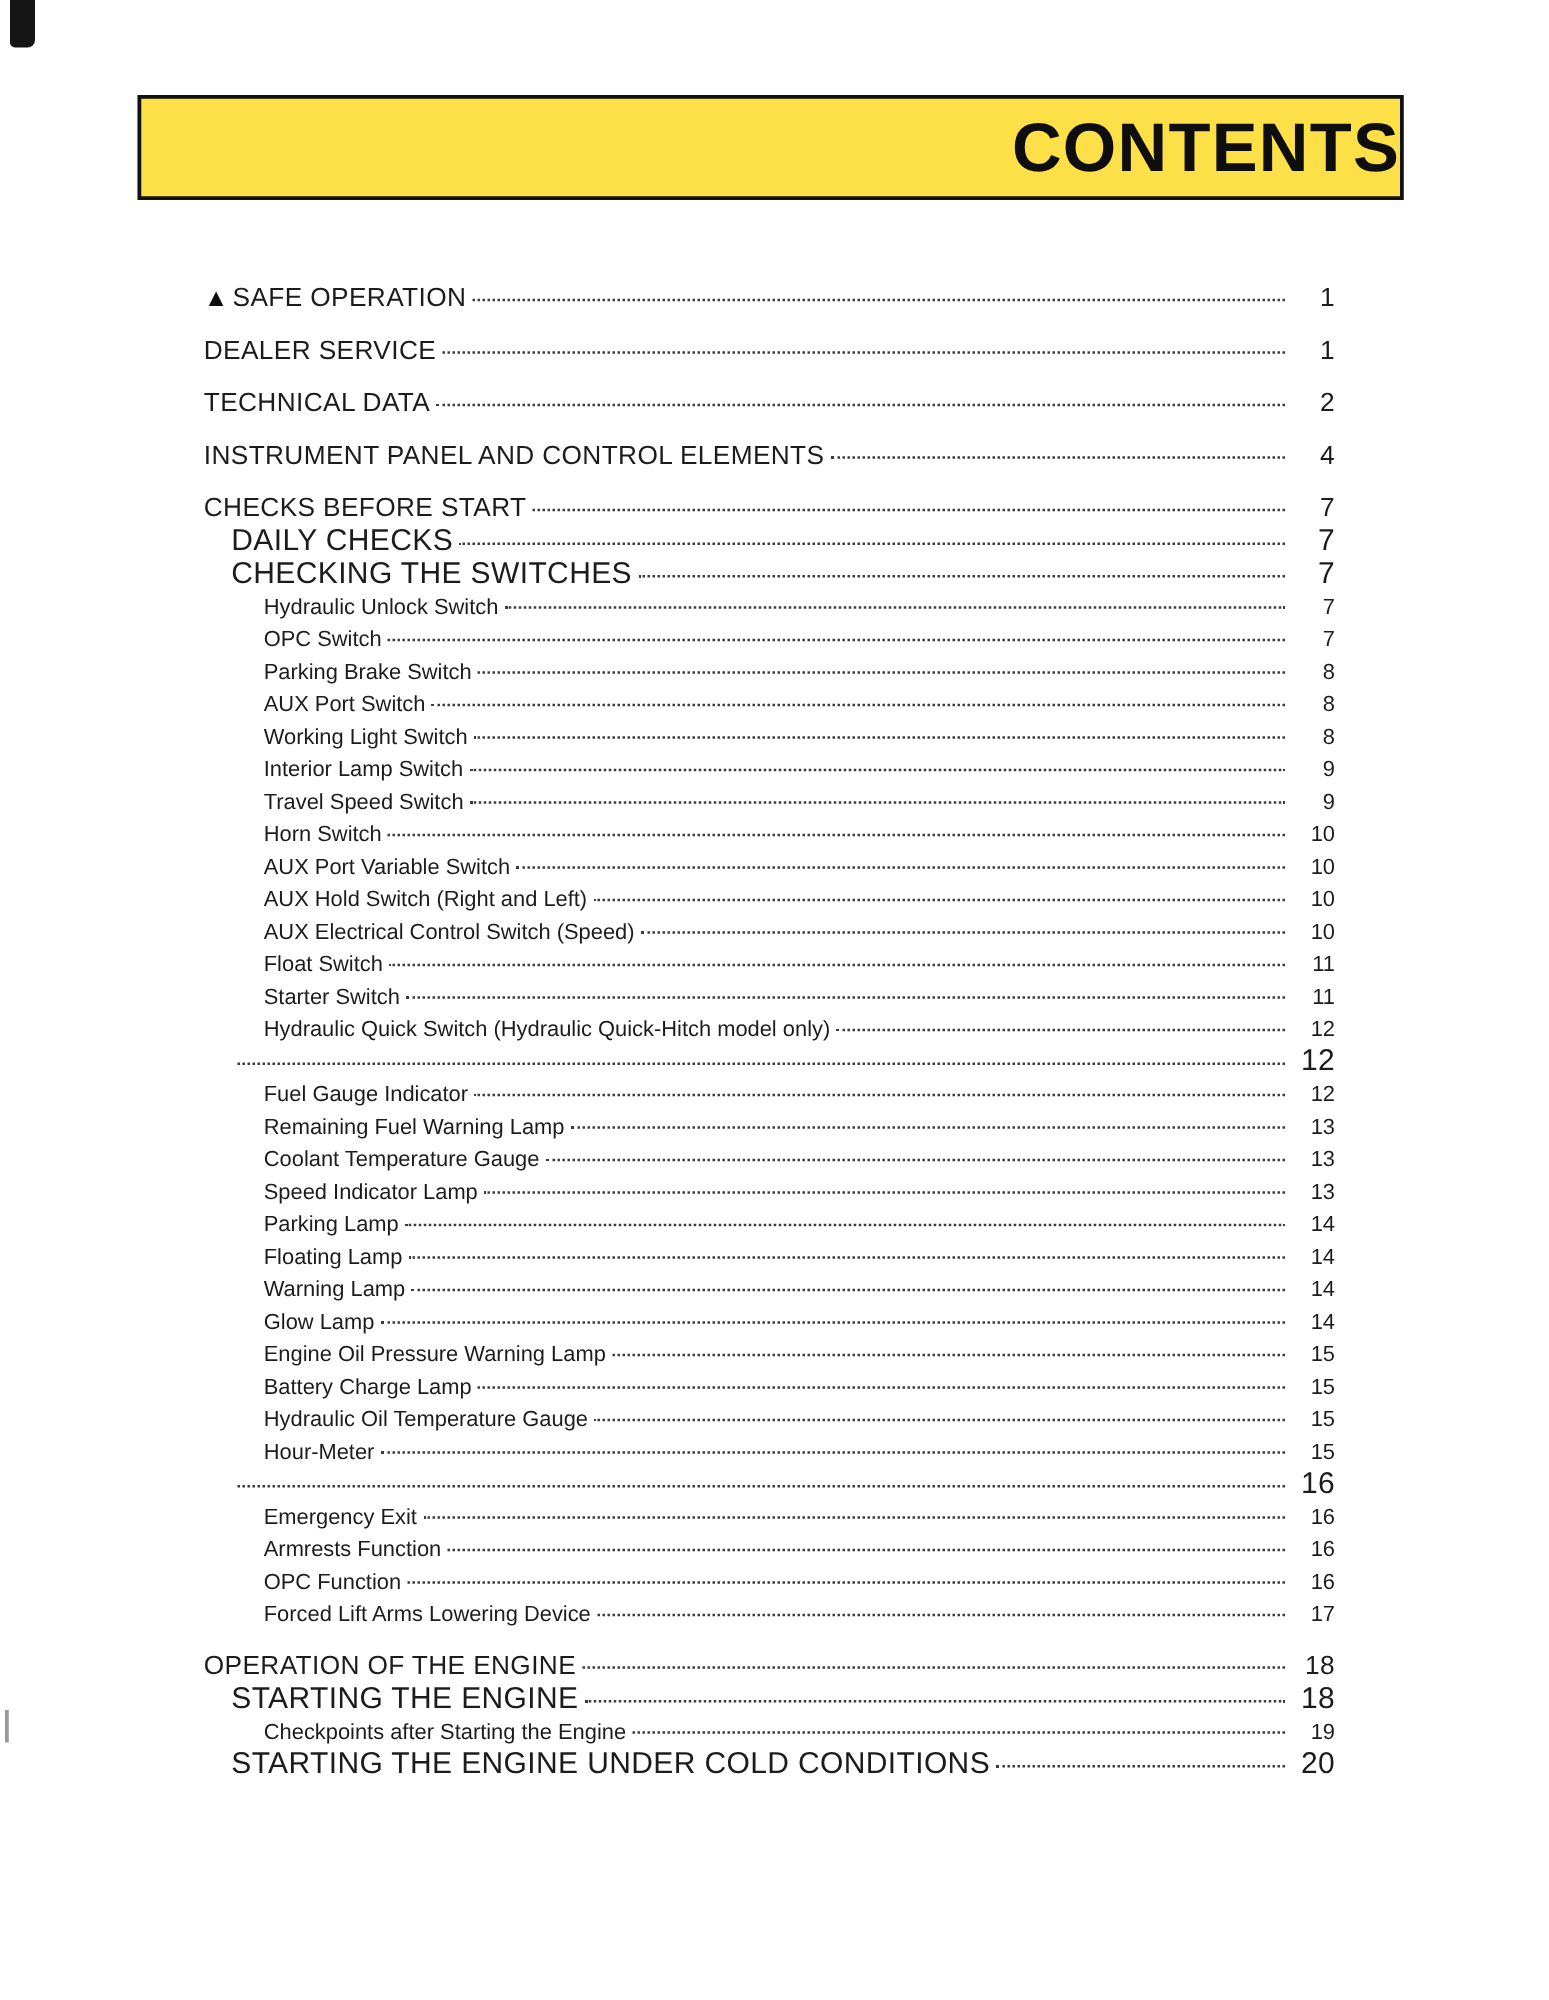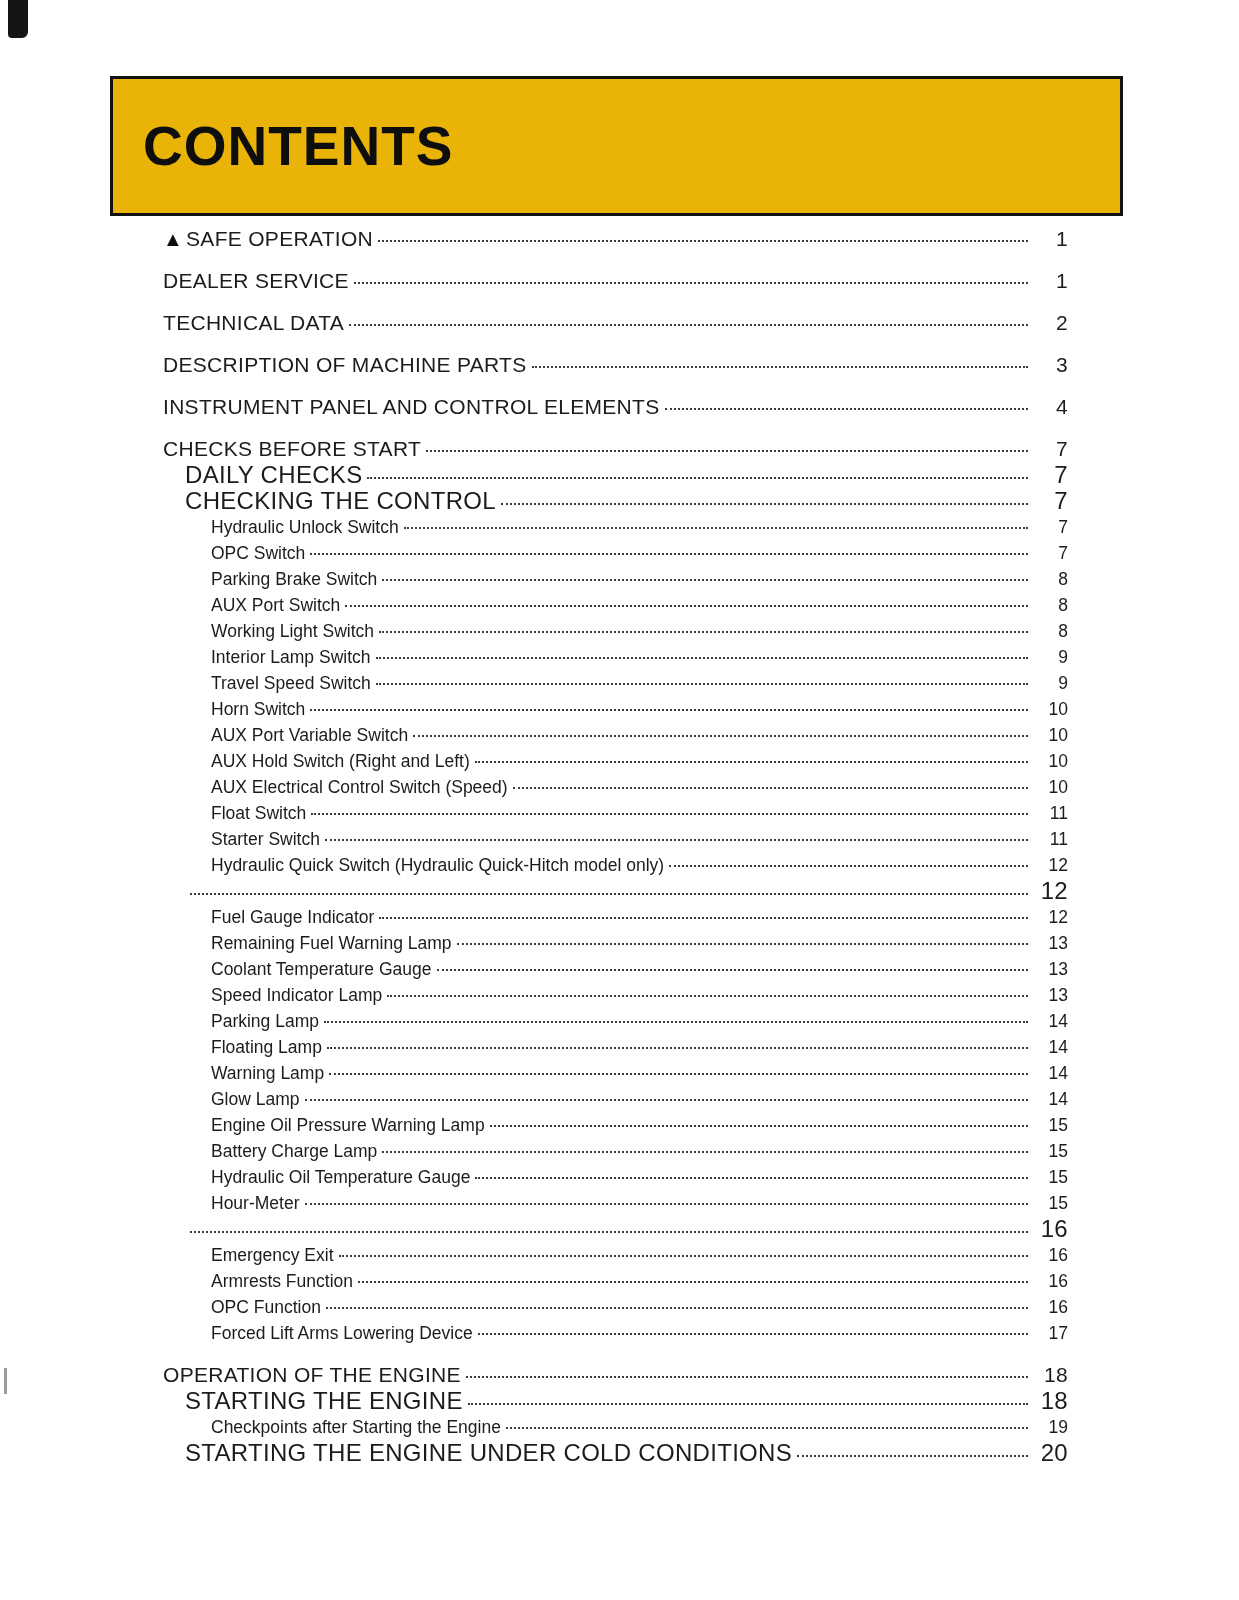--- a/index.html
+++ b/index.html
@@ -30,26 +30,27 @@
     top: 1368px;
     width: 3px;
     height: 26px;
     background: #9a9a9a;
   }
   .contents-box {
     position: absolute;
     left: 110px;
     top: 76px;
     width: 1013px;
-    height: 140px;
+    height: 84px;
     border: 3px solid #111;
     box-sizing: border-box;
     display: flex;
     align-items: center;
-    background: #eab308;
+    background: #fde047;
+    justify-content: flex-end;
   }
   .contents-title {
     font-size: 55px;
     font-weight: 700;
     letter-spacing: 1px;
     padding-left: 30px;
     color: #0e0e0e;
   }
   .toc {
     position: absolute;
@@ -121,41 +122,36 @@
       <span class="label">DEALER SERVICE</span>
       <span class="leader"></span>
       <span class="page">1</span>
     </div>
     <div class="toc-row lvl0">
       <span class="label">TECHNICAL DATA</span>
       <span class="leader"></span>
       <span class="page">2</span>
     </div>
     <div class="toc-row lvl0">
-      <span class="label">DESCRIPTION OF MACHINE PARTS</span>
-      <span class="leader"></span>
-      <span class="page">3</span>
-    </div>
-    <div class="toc-row lvl0">
       <span class="label">INSTRUMENT PANEL AND CONTROL ELEMENTS</span>
       <span class="leader"></span>
       <span class="page">4</span>
     </div>
     <div class="toc-row lvl0">
       <span class="label">CHECKS BEFORE START</span>
       <span class="leader"></span>
       <span class="page">7</span>
     </div>
     <div class="toc-row lvl1">
       <span class="label">DAILY CHECKS</span>
       <span class="leader"></span>
       <span class="page">7</span>
     </div>
     <div class="toc-row lvl1">
-      <span class="label">CHECKING THE CONTROL</span>
+      <span class="label">CHECKING THE SWITCHES</span>
       <span class="leader"></span>
       <span class="page">7</span>
     </div>
     <div class="toc-row lvl2">
       <span class="label">Hydraulic Unlock Switch</span>
       <span class="leader"></span>
       <span class="page">7</span>
     </div>
     <div class="toc-row lvl2">
       <span class="label">OPC Switch</span>

